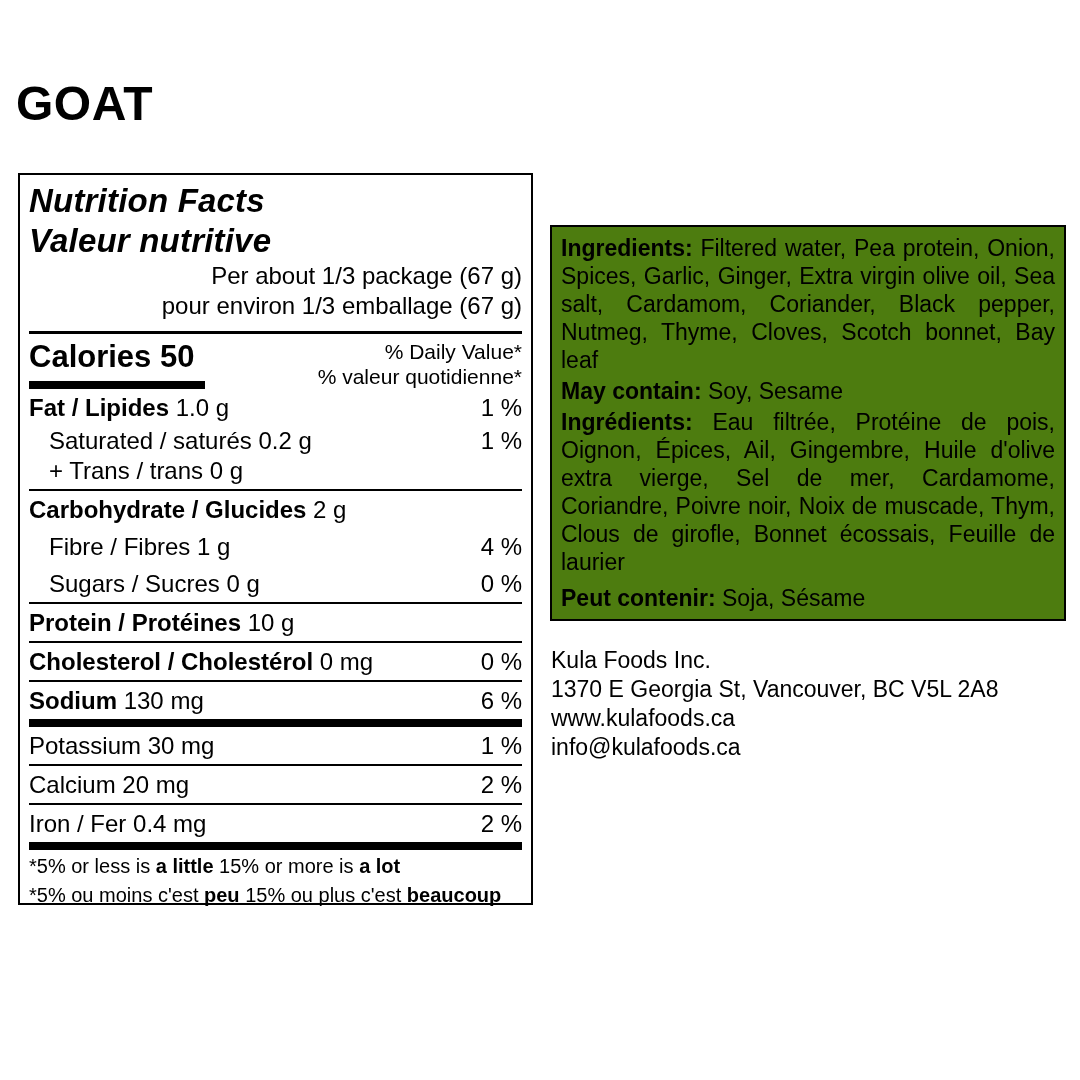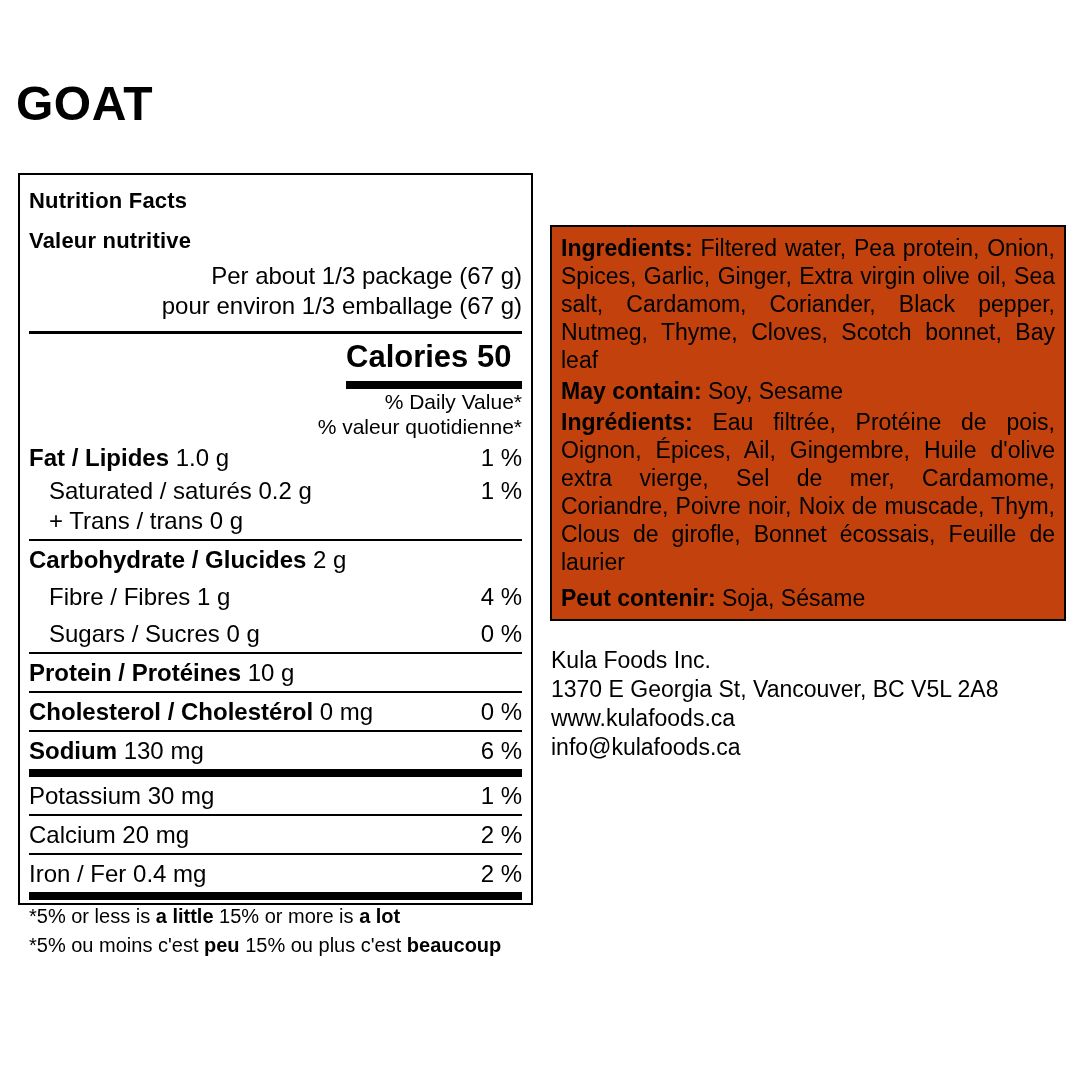--- a/index.html
+++ b/index.html
@@ -12,44 +12,44 @@
   .goat {
     position:absolute; left:16px; top:80px;
     font-size:48px; font-weight:700; line-height:1; letter-spacing:0.5px;
   }
   
   .nfl {
     position:absolute; left:18px; top:173px;
     width:515px; height:732px; box-sizing:border-box;
     border:2px solid #000; padding:6px 9px; background:#fff;
   }
-  .nfl-title { font-size:22px; font-weight:700; line-height:40px; letter-spacing:0.2px; }
+  .nfl-title { font-size:33px; font-weight:700; line-height:40px; letter-spacing:0.2px;font-style:italic; }
   .serving { font-size:24px; line-height:30px;text-align:right; }
   .rule-med { height:3px; background:#000; margin-top:10px; }
   .rule { height:2px; background:#000; }
   .bar8 { height:8px; background:#000; }
-  .cal-row { display:flex; justify-content:space-between; align-items:flex-end; margin-top:5px;flex-direction:column; }
+  .cal-row { display:flex; justify-content:space-between; align-items:center; margin-top:5px; }
   .cal { font-size:31px; font-weight:700; line-height:36px; }
   .cal-bar { width:176px; height:8px; background:#000; margin-top:6px; }
   .dv-head { text-align:right; font-size:21px; font-weight:400; line-height:25px; }
   .row {
     display:flex; justify-content:space-between; align-items:baseline;
     padding:4px 0 3px; font-size:24px; line-height:30px;
   }
   .row b { font-weight:700; }
   .grp { display:flex; justify-content:space-between; align-items:flex-start; padding:0 0 3px; font-size:24px; line-height:30px; }
   .indent { padding-left:20px; }
   .dvv { white-space:nowrap; }
   .fn { font-size:20px; line-height:25px; margin:4px 0 0; }
   .fn b { font-weight:700; }
   
   .ing {
     position:absolute; left:550px; top:225px;
     width:516px; min-height:396px; box-sizing:border-box;
-    border:2px solid #000; padding:7px 9px; background:#c2410c;
+    border:2px solid #000; padding:7px 9px; background:#4d7c0f;
   }
   .ing p { margin:0 0 3px; font-size:23px; line-height:28px; text-align:justify; }
   .ing p:last-child { margin-bottom:0;margin-top:8px; }
   .ing b { font-weight:700; }
   
   .company { position:absolute; left:551px; top:646px; font-size:23px; line-height:29px; }
 </style>
 </head>
 <body>
 

